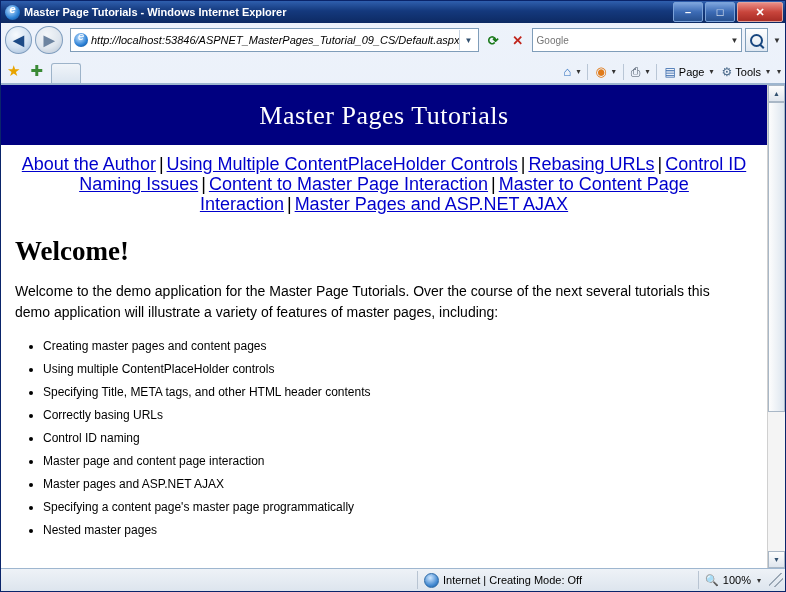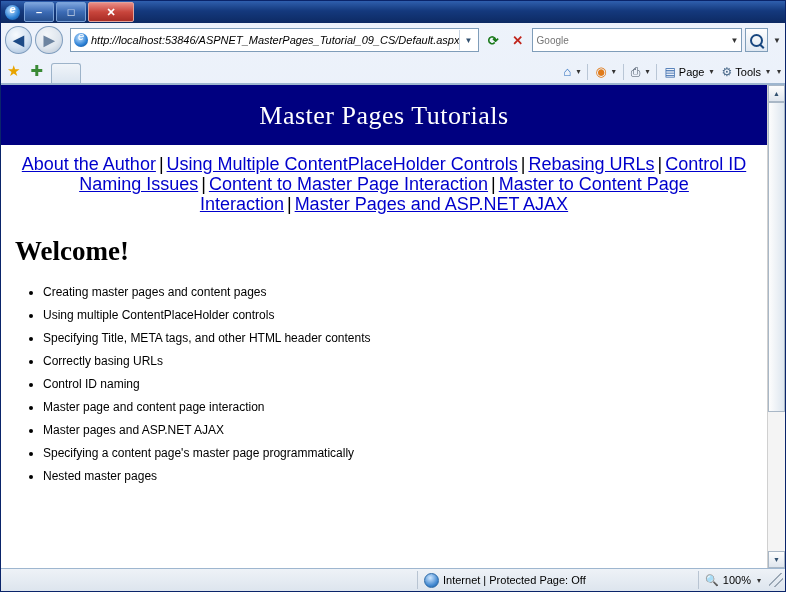--- a/index.html
+++ b/index.html
@@ -331,20 +331,21 @@
       linear-gradient(135deg, transparent 67%, #9aa7b5 67%, #9aa7b5 75%, transparent 75%);
   }
 </style>
 </head>
 <body>
 
 <div class="window">
 
   <div class="titlebar">
     <span class="ie-logo"></span>
+    <span class="title-text">Master Page Tutorials - Windows Internet Explorer</span>
     <span class="win-buttons">
       <span class="win-btn">–</span>
       <span class="win-btn">□</span>
       <span class="win-btn close">✕</span>
     </span>
   </div>
 
   <div class="addressbar">
     <span class="navbtn">◀</span>
     <span class="navbtn fwd">▶</span>
@@ -399,20 +400,21 @@
     </span>
   </div>
 
   <div class="content-area">
     <div class="page">
       <div class="banner">Master Pages Tutorials</div>
       <div class="navlinks">
         <a href="#">About the Author</a><span class="bar">|</span><a href="#">Using Multiple ContentPlaceHolder Controls</a><span class="bar">|</span><a href="#">Rebasing URLs</a><span class="bar">|</span><a href="#">Control ID Naming Issues</a><span class="bar">|</span><a href="#">Content to Master Page Interaction</a><span class="bar">|</span><a href="#">Master to Content Page Interaction</a><span class="bar">|</span><a href="#">Master Pages and ASP.NET AJAX</a>
       </div>
       <h1 class="welcome">Welcome!</h1>
+      <p class="intro">Welcome to the demo application for the Master Page Tutorials. Over the course of the next several tutorials this demo application will illustrate a variety of features of master pages, including:</p>
       <ul class="features">
         <li>Creating master pages and content pages</li>
         <li>Using multiple ContentPlaceHolder controls</li>
         <li>Specifying Title, META tags, and other HTML header contents</li>
         <li>Correctly basing URLs</li>
         <li>Control ID naming</li>
         <li>Master page and content page interaction</li>
         <li>Master pages and ASP.NET AJAX</li>
         <li>Specifying a content page's master page programmatically</li>
         <li>Nested master pages</li>
@@ -424,21 +426,21 @@
         <div class="sc-thumb"></div>
       </div>
       <div class="sc-btn">▼</div>
     </div>
   </div>
 
   <div class="statusbar">
     <span class="status-left"></span>
     <span class="status-zone">
       <span class="globe"></span>
-      <span>Internet | Protected Page: Off</span>
+      <span>Internet | Creating Mode: Off</span>
     </span>
     <span class="zoom-area">
       <span class="zoom-ico">🔍</span>
       <span>100%</span>
       <span class="mini-drop">▾</span>
     </span>
     <span class="grip"></span>
   </div>
 
 </div>

